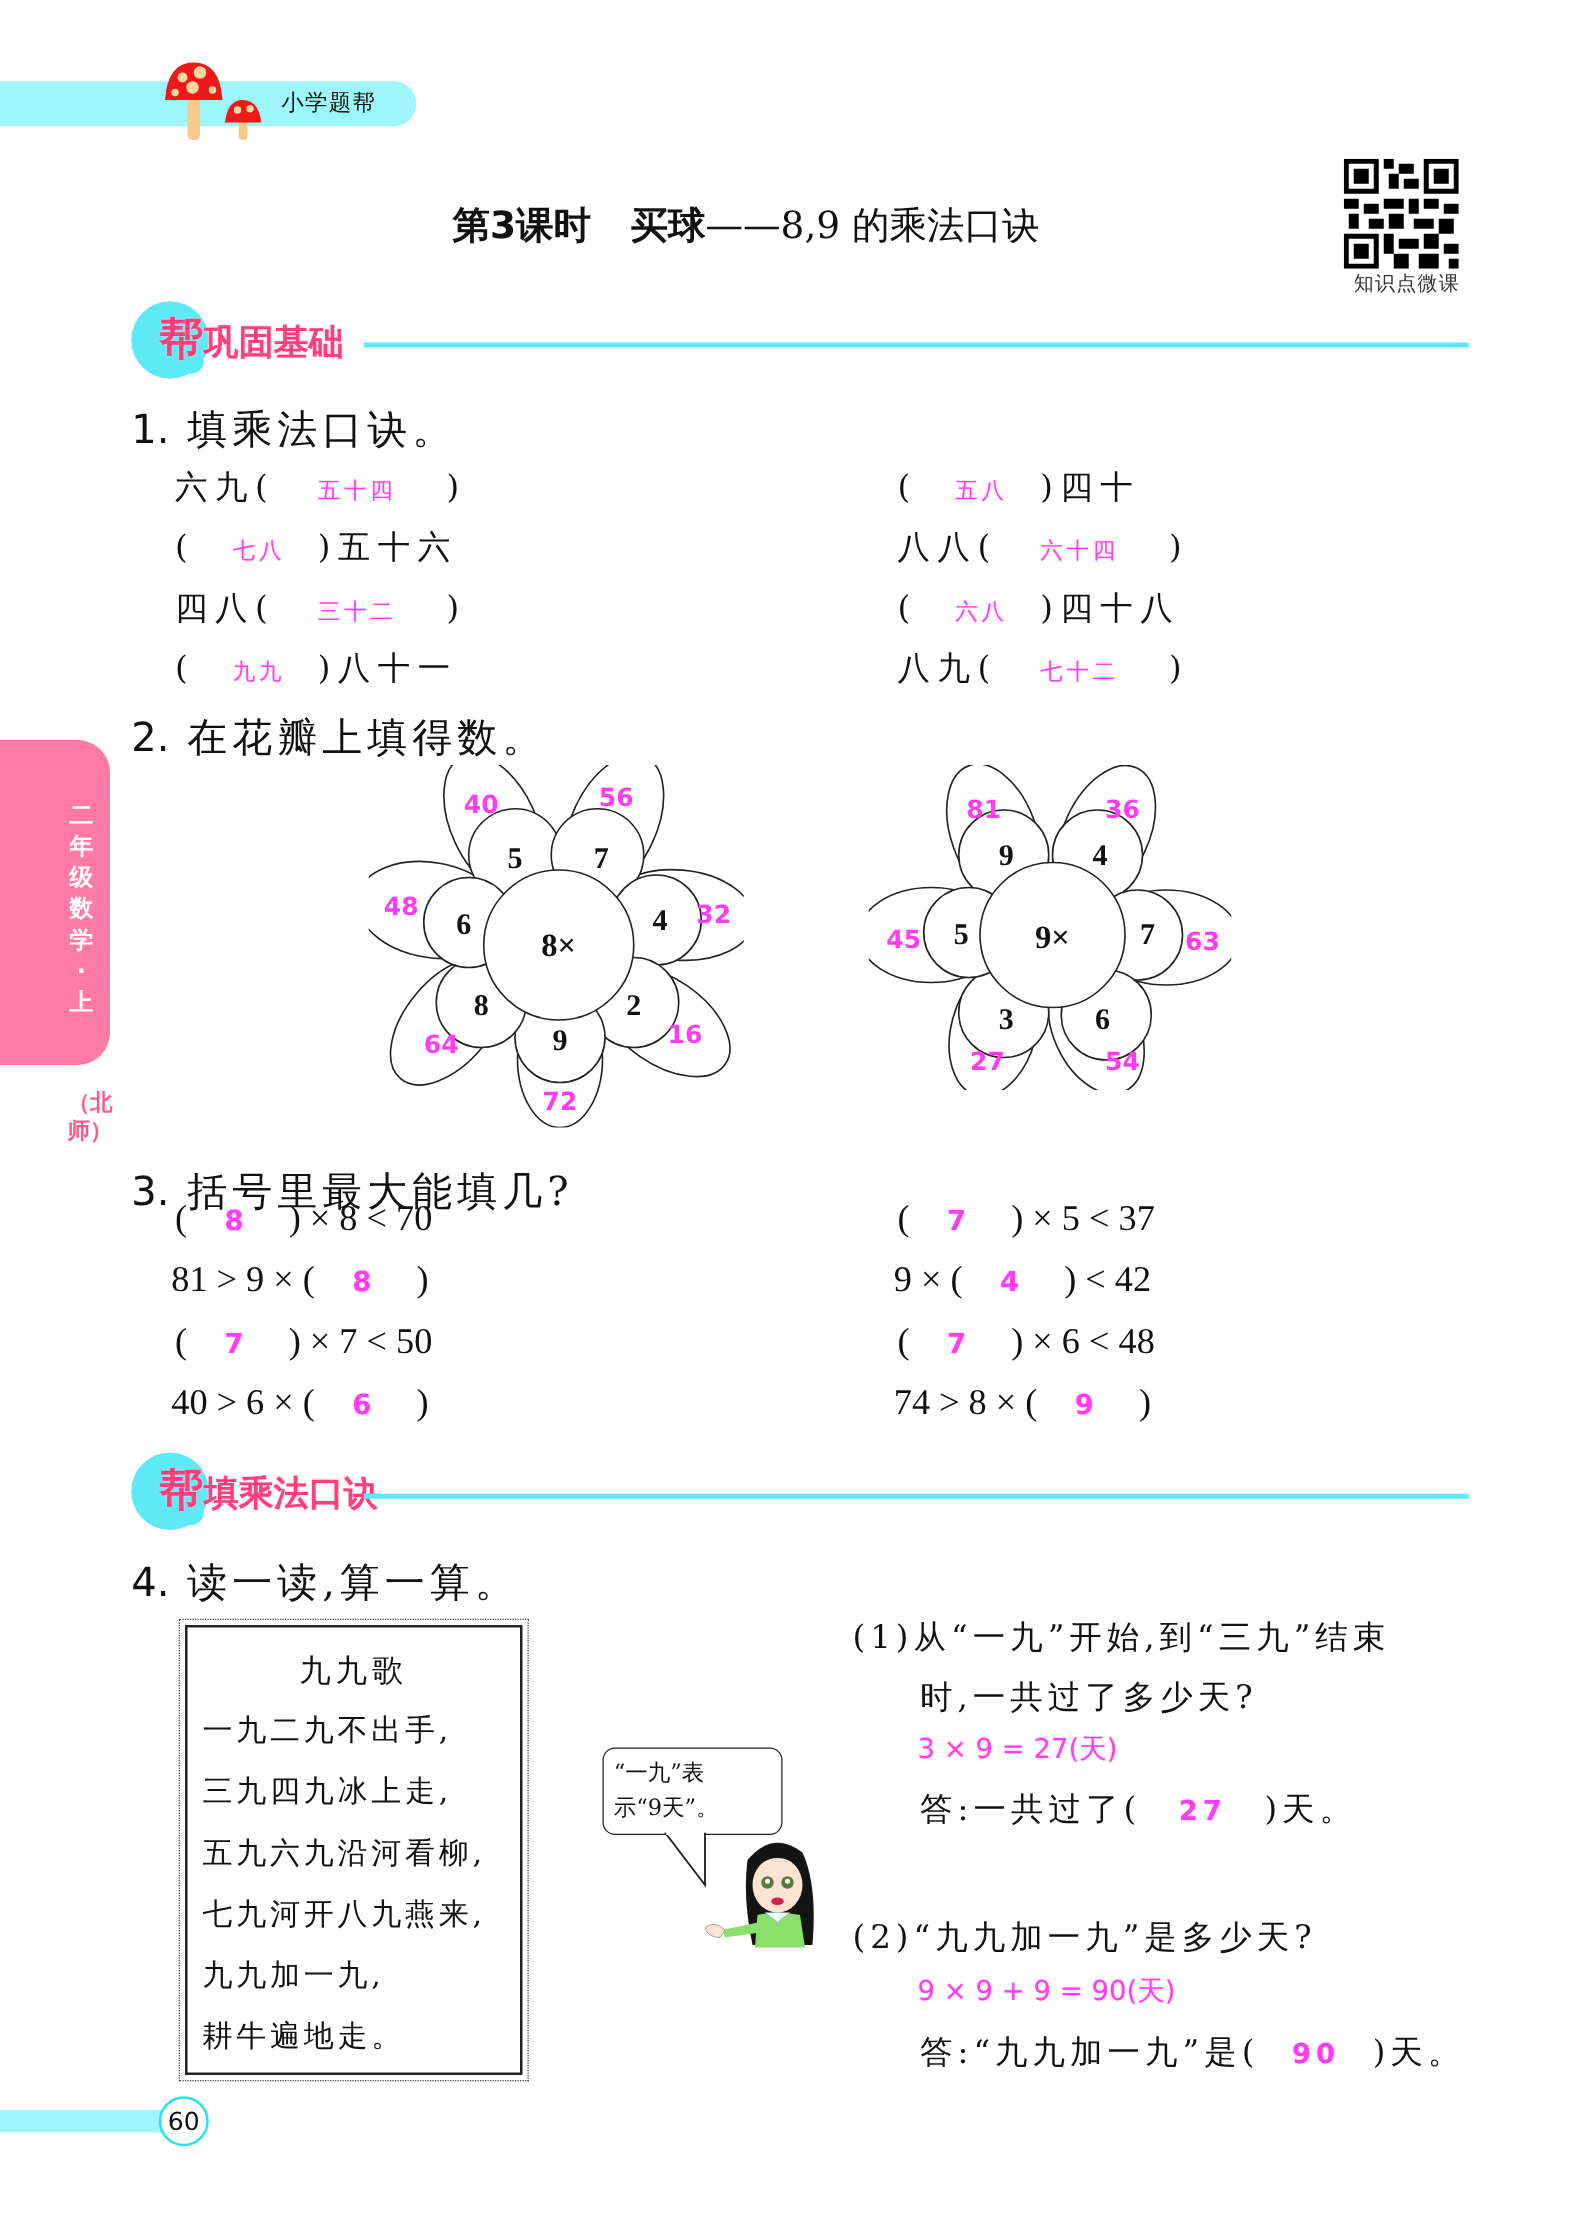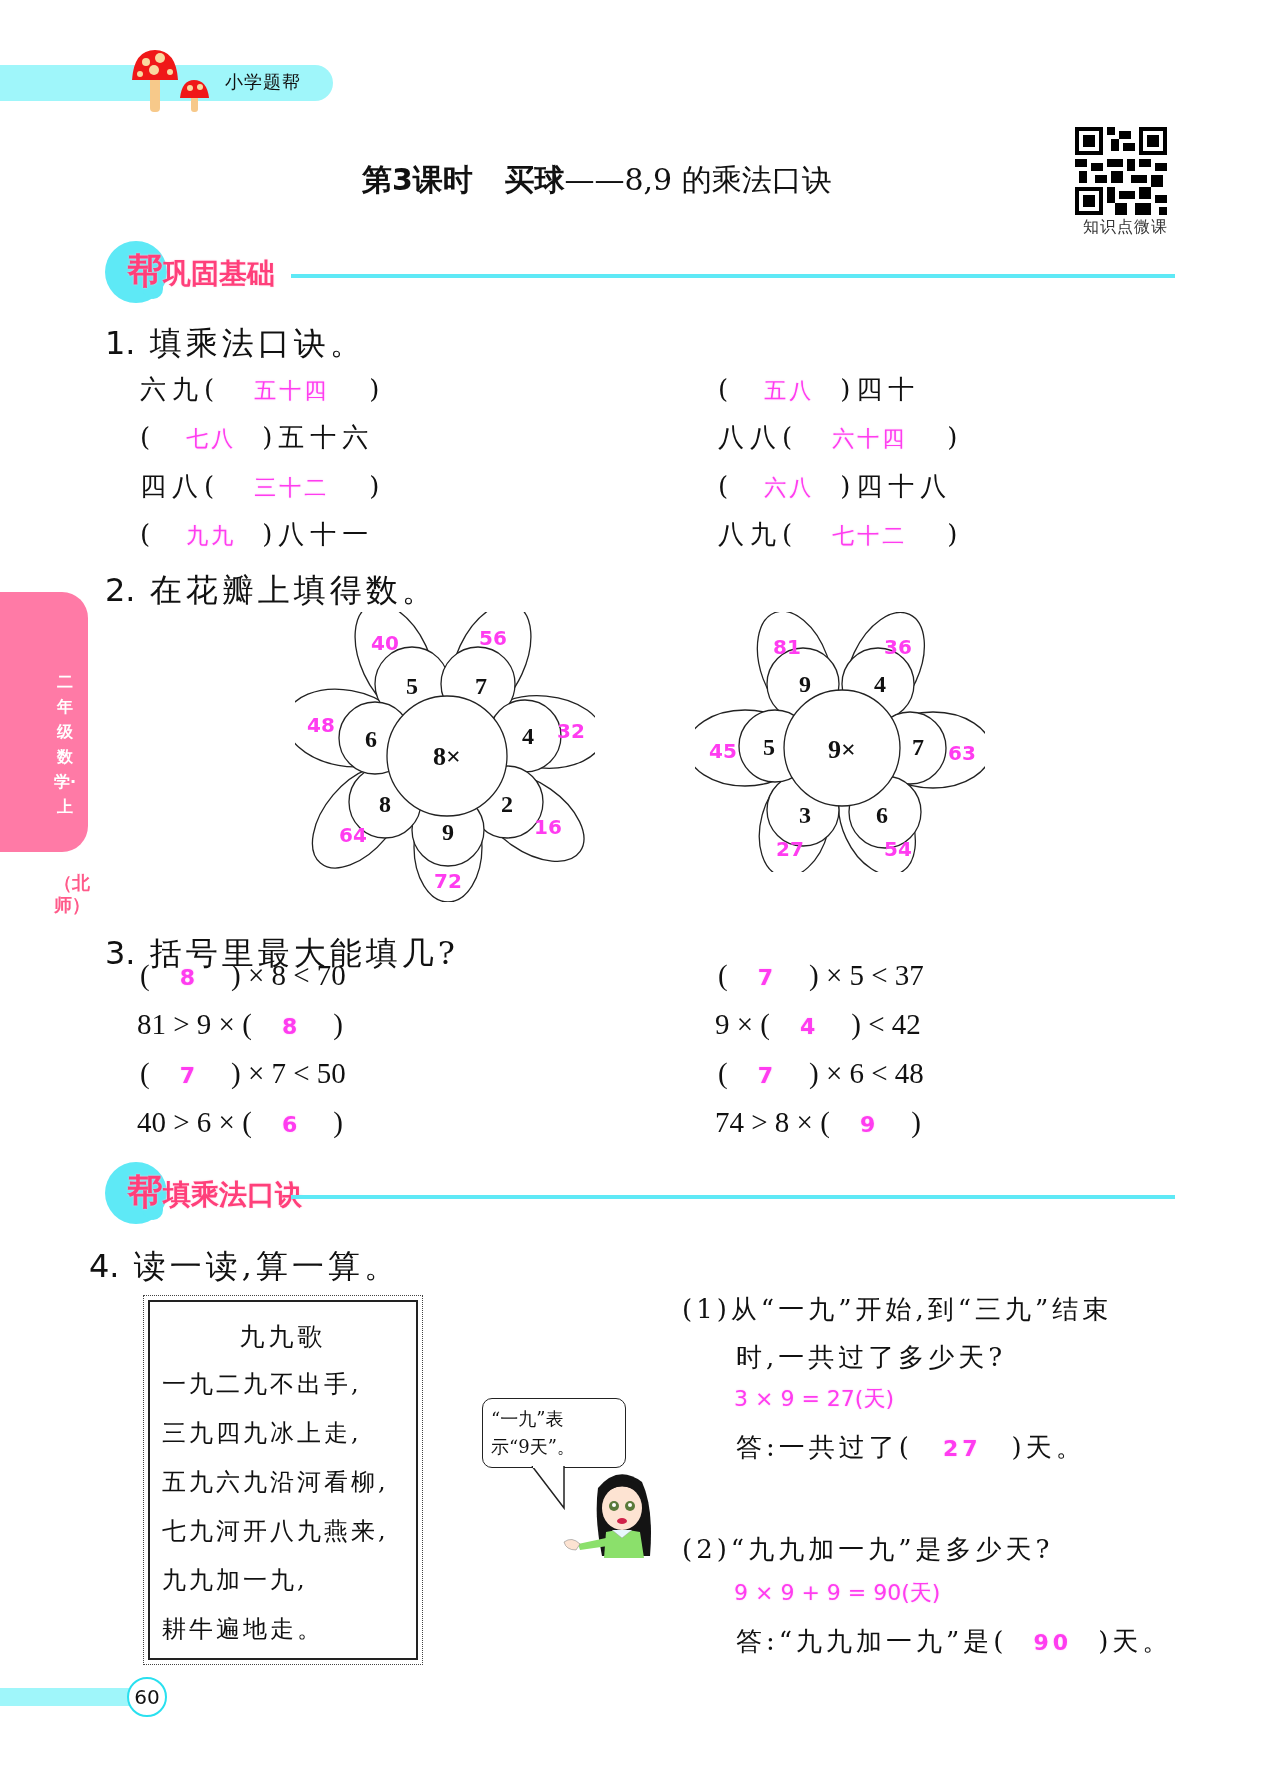--- a/index.html
+++ b/index.html
@@ -25,28 +25,28 @@
   
   .section { position: absolute; left: 105px; height: 70px; width: 1070px; }
   .section .blob { position: absolute; left: 0; top: 4px; width: 62px; height: 62px; border-radius: 50%; background: #5ee9f6; }
   .section .blob-tail { position: absolute; left: 38px; top: 48px; width: 20px; height: 14px; border-radius: 0 0 12px 12px; background: #5ee9f6; }
   .section .stitle { position: absolute; left: 22px; top: 10px; font-family: "DejaVu Sans", sans-serif; font-weight: bold; font-size: 28px; color: #ff3f7a; text-shadow: 0 0 2px #ffd0e0; white-space: nowrap; }
   .section .stitle .big { font-size: 36px; }
   .section .line { position: absolute; left: 186px; top: 37px; right: 0; height: 4px; background: #5ee9f6; }
 
   
   .side-tab { position: absolute; left: 0; top: 592px; width: 88px; height: 260px; background: #ff7aa6; border-radius: 0 26px 26px 0; }
-  .side-text { position: absolute; left: 53px; top: 640px; width: 24px; font-family: "DejaVu Sans", sans-serif; font-size: 16px; color: #fff; line-height: 25px; text-align: center; font-weight: bold; margin-top: 29px; }
+  .side-text { position: absolute; left: 53px; top: 640px; width: 24px; font-family: "DejaVu Sans", sans-serif; font-size: 19px; color: #fff; line-height: 25px; text-align: center; font-weight: bold; }
   .side-sub { position: absolute; left: 54px; top: 872px; width: 22px; font-family: "DejaVu Sans", sans-serif; font-size: 18px; color: #ff5a8a; line-height: 22px; text-align: center; font-weight: bold; }
 
   
   .q { position: absolute; font-size: 32px; white-space: nowrap; letter-spacing: 4px; }
   .q .num { font-family: "DejaVu Sans", sans-serif; letter-spacing: 0; }
   .line-item { position: absolute; font-size: 26px; white-space: nowrap; letter-spacing: 6px; }
-  .ans { color: #ff3cf0; font-size: 22px; letter-spacing: 3px; text-shadow: 0 0 2px #ffc0f5; }
+  .ans { color: #ff3cf0; font-size: 18px; letter-spacing: 3px; text-shadow: 0 0 2px #ffc0f5; }
   .ans-num { color: #ff3cf0; font-family: "DejaVu Sans", sans-serif; font-weight: bold; font-size: 22px; text-shadow: 0 0 2px #ffc0f5; }
   .math { position: absolute; font-family: "Liberation Serif", serif; font-size: 29px; white-space: nowrap; }
   .gap { display: inline-block; }
 
   
   .flower { position: absolute; }
   .flower svg text.inner { font-family: "Liberation Serif", serif; font-weight: bold; font-size: 24px; fill: #111; }
   .flower svg text.outer { font-family: "DejaVu Sans", sans-serif; font-weight: bold; font-size: 20px; fill: #ff3cf0; }
   .flower svg text.center { font-family: "Liberation Serif", serif; font-weight: bold; font-size: 26px; fill: #111; }
 
@@ -238,21 +238,21 @@
 <div class="math" style="left:718px;top:1057px"><span>(</span><span class="gap" style="width:30px"></span><span class="ans-num">7</span><span class="gap" style="width:36px"></span><span>) × 6 &lt; 48</span></div>
 <div class="math" style="left:715px;top:1106px"><span>74 &gt; 8 × (</span><span class="gap" style="width:30px"></span><span class="ans-num">9</span><span class="gap" style="width:36px"></span><span>)</span></div>
 
 <div class="section" style="top:1158px">
   <div class="blob"></div>
   <div class="blob-tail"></div>
   <div class="stitle"><span class="big">帮</span><span>填乘法口诀</span></div>
   <div class="line"></div>
 </div>
 
-<div class="q" style="left:89px;top:1245px"><span class="num">4.</span> <span>读一读,算一算。</span></div>
+<div class="q" style="left:105px;top:1245px"><span class="num">4.</span> <span>读一读,算一算。</span></div>
 
 <div class="poem">
   <div class="pt">九九歌</div>
   <div class="pl" style="top:66px">一九二九不出手,</div>
   <div class="pl" style="top:115px">三九四九冰上走,</div>
   <div class="pl" style="top:164px">五九六九沿河看柳,</div>
   <div class="pl" style="top:213px">七九河开八九燕来,</div>
   <div class="pl" style="top:262px">九九加一九,</div>
   <div class="pl" style="top:311px">耕牛遍地走。</div>
 </div>

